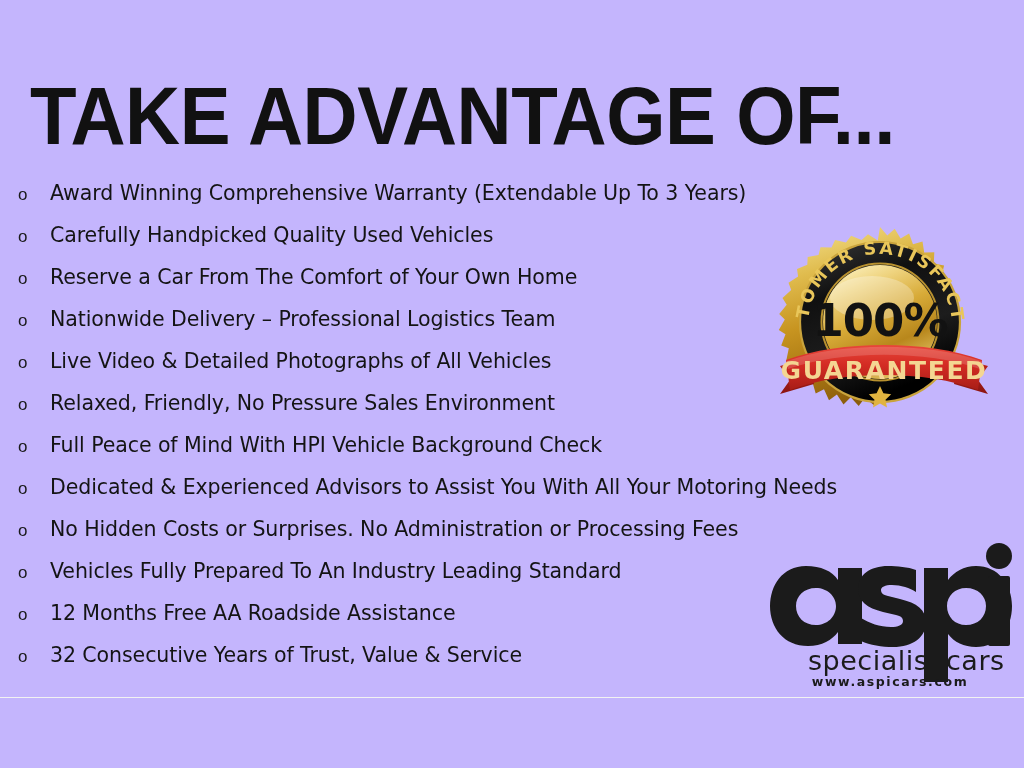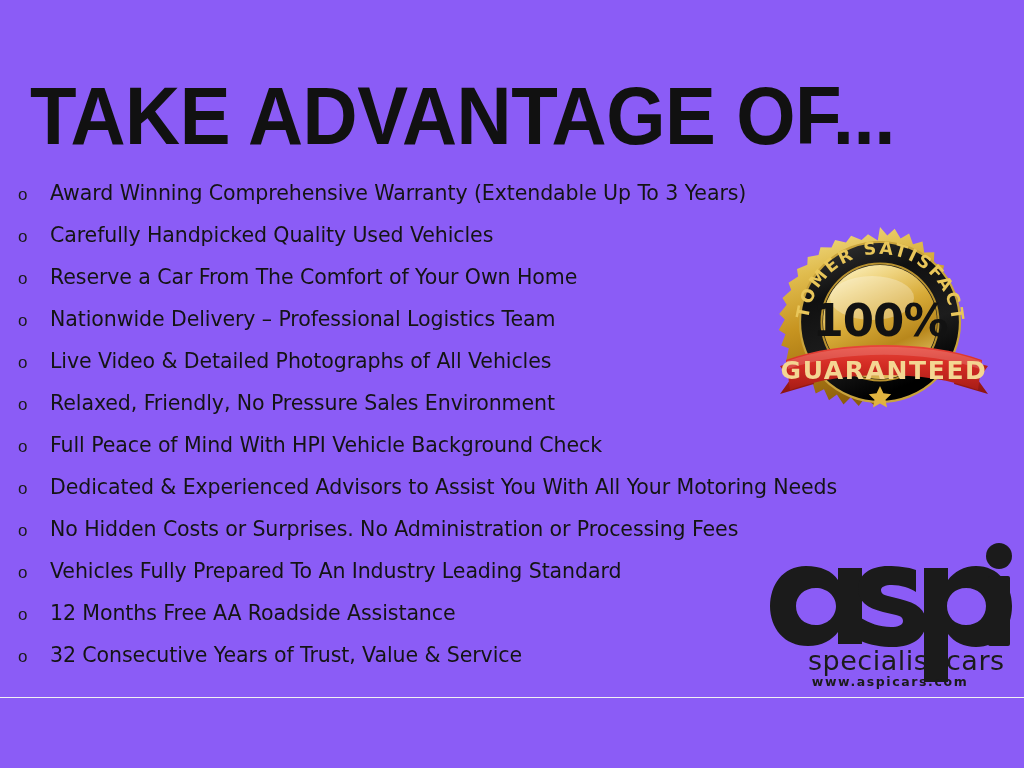--- a/index.html
+++ b/index.html
@@ -9,21 +9,21 @@
     background: #ffffff;
   }
   body {
     font-family: "Liberation Sans", sans-serif;
     -webkit-font-smoothing: antialiased;
   }
   #slide {
     position: relative;
     width: 1024px;
     height: 768px;
-    background: #8b5cf6;
+    background: #c4b5fd;
     overflow: hidden;
   }
 
   
   #page-title {
     position: absolute;
     left: 30px;
     top: 74px;
     font-family: "Liberation Sans", sans-serif;
     font-weight: 700;

